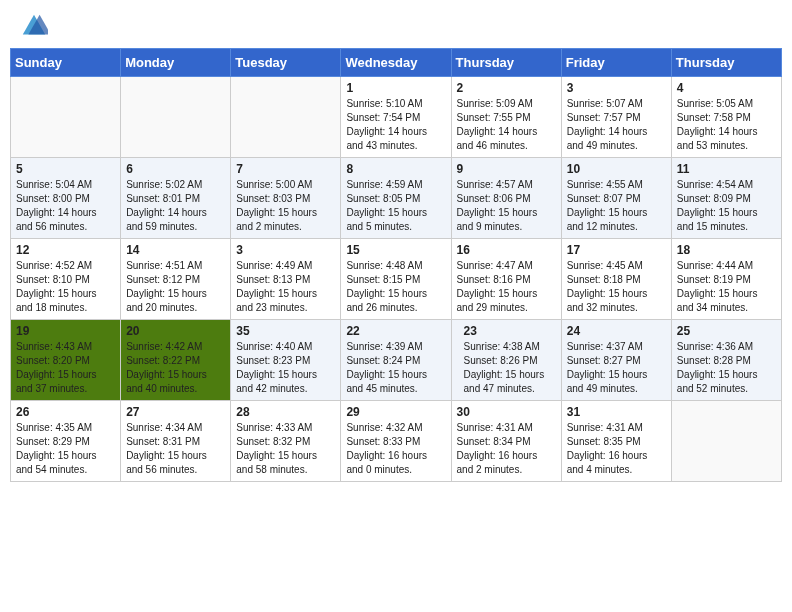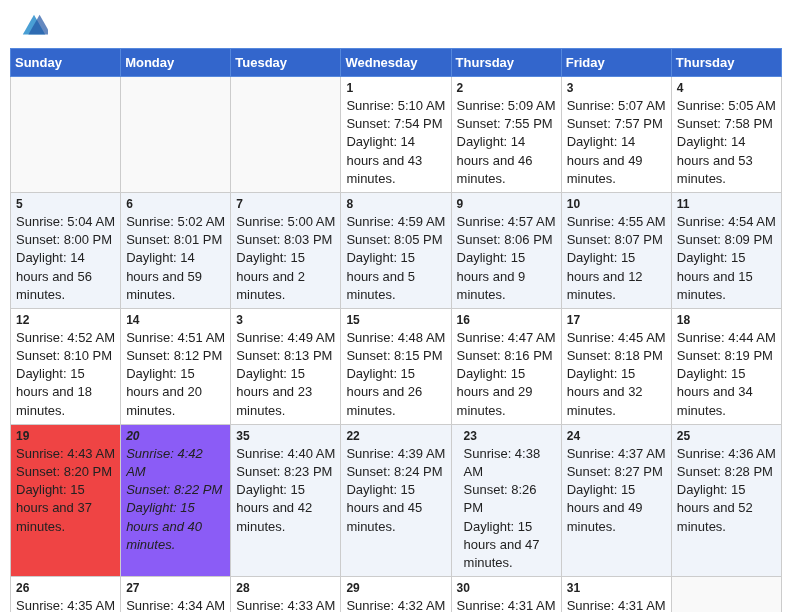--- a/index.html
+++ b/index.html
@@ -72,21 +72,21 @@
     tr:nth-child(even) td.empty {
       background: #eef2f8;
     }
     .day-num {
       font-size: 12px;
       font-weight: bold;
       display: block;
       margin-bottom: 2px;
     }
     .day-info {
-      font-size: 13px;
+      font-size: 10px;
       color: #222;
       line-height: 1.4;
     }
   </style>
 </head>
 <body>
 
 <div class="header">
   <div class="logo">
     <svg class="logo-icon" viewBox="0 0 40 40">
@@ -193,25 +193,25 @@
           <td>
             <span class="day-num">17</span>
             <div class="day-info">Sunrise: 4:45 AM<br>Sunset: 8:18 PM<br>Daylight: 15 hours and 32 minutes.</div>
           </td>
           <td>
             <span class="day-num">18</span>
             <div class="day-info">Sunrise: 4:44 AM<br>Sunset: 8:19 PM<br>Daylight: 15 hours and 34 minutes.</div>
           </td>
         </tr>
         <tr>
-          <td style="background: #ef4444; margin-top: 14px;">
+          <td style="background: #4d7c0f; margin-top: 14px;">
             <span class="day-num">19</span>
             <div class="day-info">Sunrise: 4:43 AM<br>Sunset: 8:20 PM<br>Daylight: 15 hours and 37 minutes.</div>
           </td>
-          <td style="background: #8b5cf6; font-style: italic;">
+          <td style="background: #4d7c0f;">
             <span class="day-num">20</span>
             <div class="day-info">Sunrise: 4:42 AM<br>Sunset: 8:22 PM<br>Daylight: 15 hours and 40 minutes.</div>
           </td>
           <td style="background: rgb(240, 244, 250);">
             <span class="day-num">35</span>
             <div class="day-info">Sunrise: 4:40 AM<br>Sunset: 8:23 PM<br>Daylight: 15 hours and 42 minutes.</div>
           </td>
           <td style="background: rgb(240, 244, 250);">
             <span class="day-num">22</span>
             <div class="day-info">Sunrise: 4:39 AM<br>Sunset: 8:24 PM<br>Daylight: 15 hours and 45 minutes.</div>

